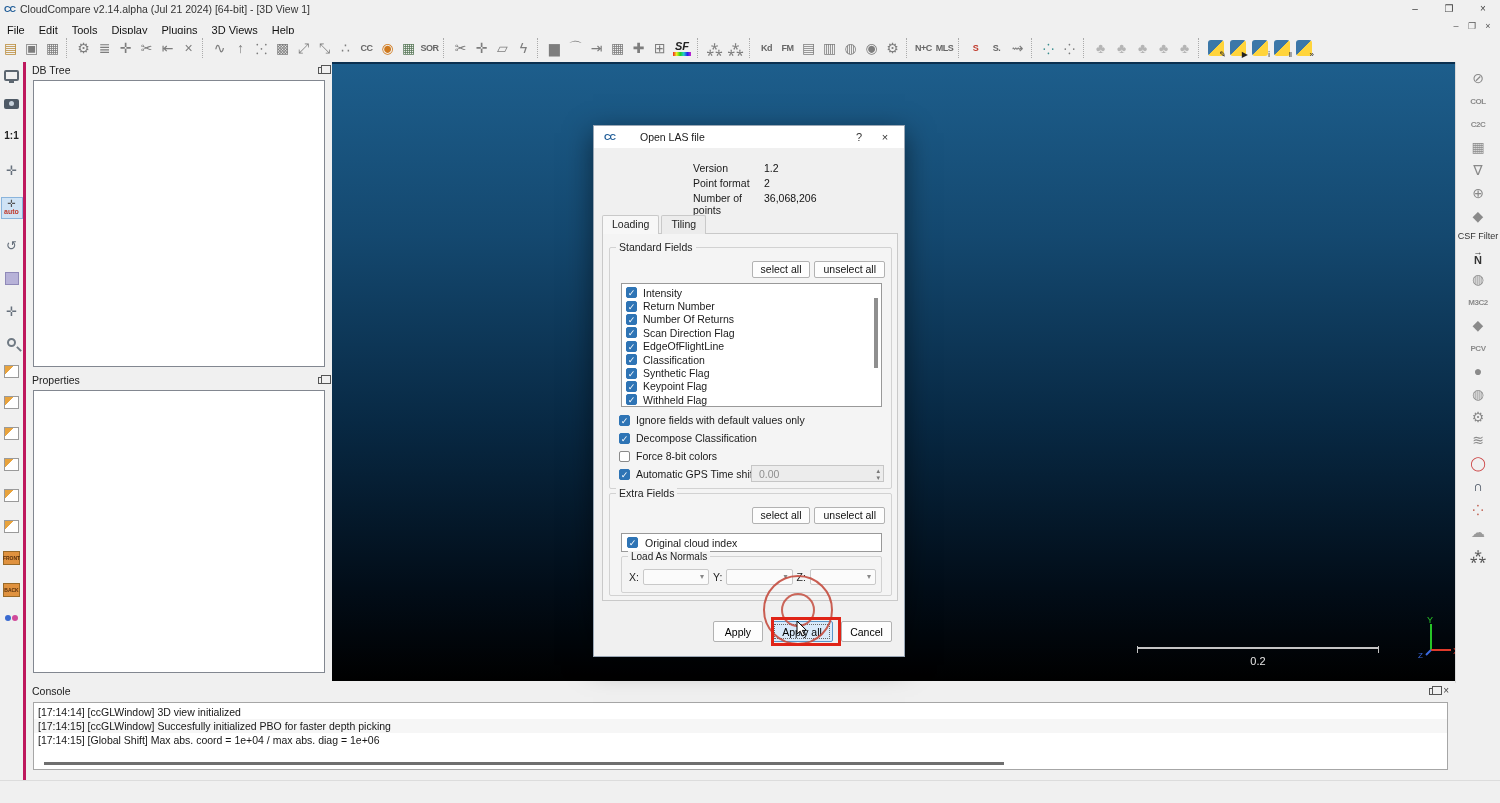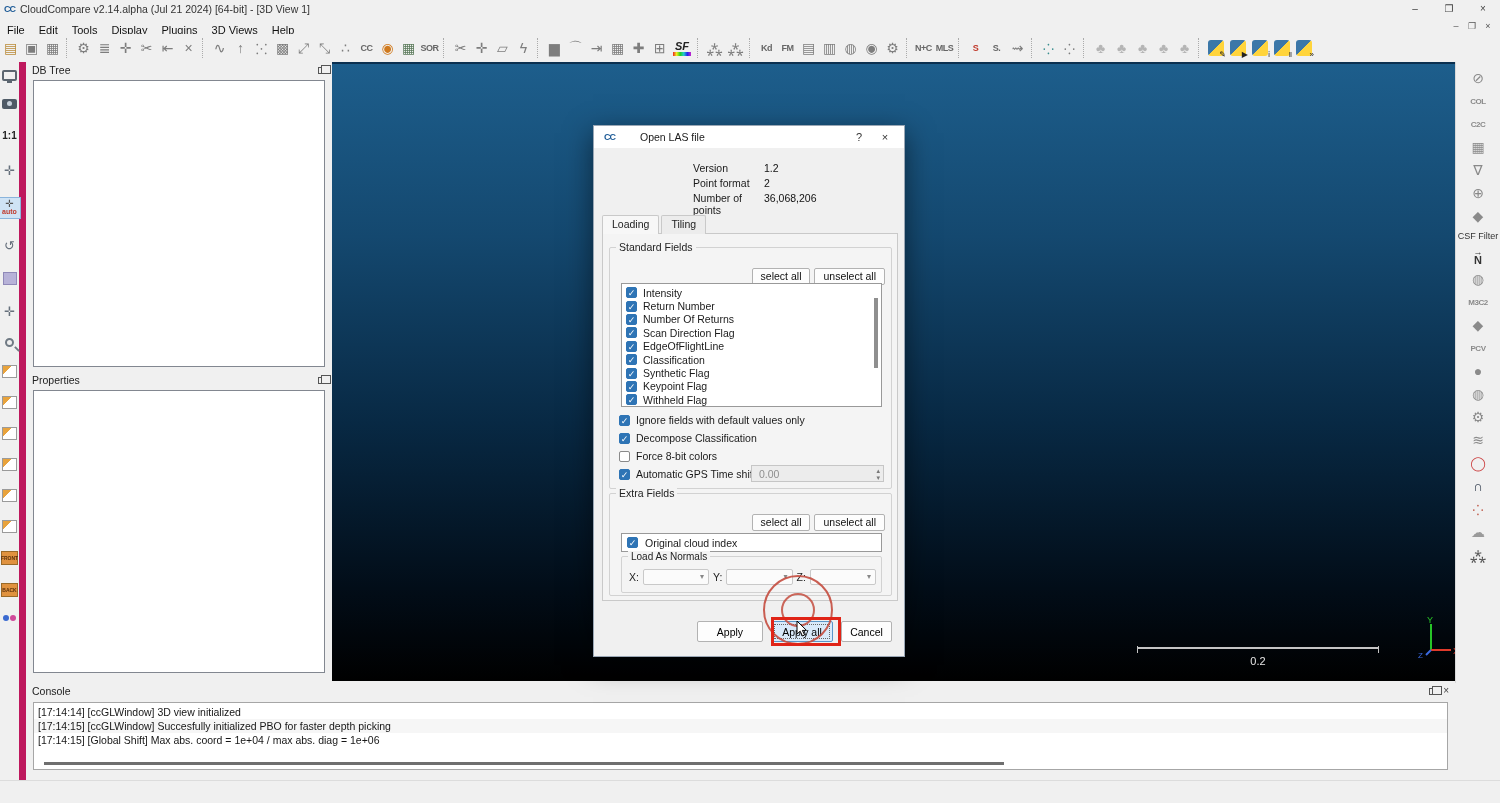--- a/index.html
+++ b/index.html
@@ -32,21 +32,21 @@
   .ic.txt { font-size:9px; font-weight:bold; color:#666; letter-spacing:-0.5px; }
   .sf-ic { display:flex; flex-direction:column; align-items:center; width:24px; }
   .sf-ic .sfl { font-weight:bold; font-size:11px; color:#222; line-height:11px;font-style:italic; }
   .sf-ic .rainbow { width:18px; height:4px;
     background:linear-gradient(90deg,#e22,#ee2,#2c2,#2cc,#22e,#c2c); }
   .py-ic { position:relative; width:16px; height:16px; border-radius:3px; margin:0 3px;
     background:linear-gradient(135deg,#3b77a8 0 50%, #ffd43b 50% 100%); flex:0 0 auto; }
   .py-ic .badge { position:absolute; right:-2px; bottom:-3px; font-size:8px; color:#222; }
   
   #left-strip { position:absolute; left:0; top:62px; width:26px; height:718px;
-    background:#f0f0f0; border-right:7px solid #be185d; display:flex; flex-direction:column;
+    background:#f0f0f0; border-right:3px solid #be185d; display:flex; flex-direction:column;
     align-items:center; padding-top:8px; gap:18px; }
   #left-strip .ic { width:22px; height:17px; font-size:13px; color:#66707c; }
   .one2one { font-size:10px !important; font-weight:bold; color:#222 !important; }
   .auto-ic { width:22px; height:22px; background:#cfe3f5; border:1px solid #8ab4dc;
     display:flex; flex-direction:column; align-items:center; justify-content:center; line-height:8px; }
   .auto-ic .pl { font-size:10px; color:#555; }
   .auto-ic .al { font-size:7px; color:#c0392b; font-weight:bold; }
   .monitor-ic { width:15px; height:11px; border:2px solid #5c6670; border-radius:2px; position:relative; }
   .monitor-ic::after { content:''; position:absolute; left:3px; bottom:-4px; width:5px; height:2px; background:#5c6670; }
   .camera-ic { width:15px; height:10px; background:#4f5a66; border-radius:2px; position:relative; }
@@ -121,21 +121,21 @@
   .tab.active { background:#f7f7f7; height:19px; position:relative; top:0; }
   #dlg-pane { position:absolute; left:8px; top:107px; width:296px; height:368px;
     border:1px solid #c9c9c9; background:#f4f4f4; }
   .groupbox { position:absolute; border:1px solid #d2d2d2; border-radius:2px; }
   .gb-legend { position:absolute; top:-7px; left:6px; background:#f4f4f4; padding:0 3px;
     font-size:10.5px; color:#222; }
   #gb-std { left:6px; top:13px; width:283px; height:242px; }
   #gb-extra { left:6px; top:259px; width:283px; height:103px; }
   .sel-btn-row { position:absolute; right:6px; top:13px; display:flex; gap:4px; }
   .btn-sm { font-size:10.5px; padding:1px 8px 2px; background:#fdfdfd; border:1px solid #b2b2b2;
-    border-radius:2px; color:#111;margin-top:7px; }
+    border-radius:2px; color:#111; }
   #sf-list { position:absolute; left:11px; right:9px; top:35px; height:124px; background:#fff;
     border:1px solid #999; padding:2px 1px; overflow:hidden; }
   .li-row { display:flex; align-items:center; gap:6px; height:13.4px; padding-left:3px; font-size:10.5px; }
   .cb { width:11px; height:11px; border-radius:2px; flex:0 0 auto; text-align:center;
     font-size:9px; line-height:11px; }
   .cb.on { background:#2e74b5; color:#fff; border:1px solid #2e74b5; }
   .cb.off { background:#fff; color:transparent; border:1px solid #8a8a8a; }
   #sf-scroll { position:absolute; right:3px; top:14px; width:4px; height:70px; background:#8f8f8f; }
   #opt-rows { position:absolute; left:9px; top:163px; right:10px; }
   #opt-rows .li-row { height:18px; padding-left:0; }
@@ -150,21 +150,21 @@
     border:1px solid #d2d2d2; border-radius:2px; }
   #gb-norm .gb-legend { font-size:10px; top:-6px; }
   #norm-row { position:absolute; left:7px; right:5px; top:12px; display:flex; align-items:center;
     gap:4px; font-size:10.5px; color:#222; }
   .combo { flex:1; height:16px; background:#fbfbfb; border:1px solid #c9c9c9; border-radius:2px;
     position:relative; }
   .combo .chev { position:absolute; right:4px; top:2px; font-size:8px; color:#888; }
   #dlg-btns { position:absolute; right:12px; bottom:14px; display:flex; gap:8px; }
   .btn { height:21px; font-size:10.5px; background:#fdfdfd; border:1px solid #b2b2b2;
     border-radius:2px; display:flex; align-items:center; justify-content:center; }
-  #btn-apply { width:66px; } #btn-cancel { width:51px; }
+  #btn-apply { width:50px; } #btn-cancel { width:51px; }
   #btn-apply-all { width:62px; background:#d9eafa; border:1px solid #5a96c8; outline:1px dotted #666; outline-offset:-4px; }
   
   .anno { position:absolute; z-index:9; pointer-events:none; }
   #anno-rect { left:771px; top:617px; width:70px; height:29px; border:3px solid #e02417; }
   #anno-circ-outer { left:763px; top:575px; width:70px; height:70px; border:2px solid rgba(196,77,63,.9); border-radius:50%; }
   #anno-circ-inner { left:781px; top:593px; width:34px; height:34px; border:2px solid rgba(196,77,63,.85); border-radius:50%; }
   #cursor { left:795px; top:620px; z-index:10; }
 </style>
 </head>
 <body>

